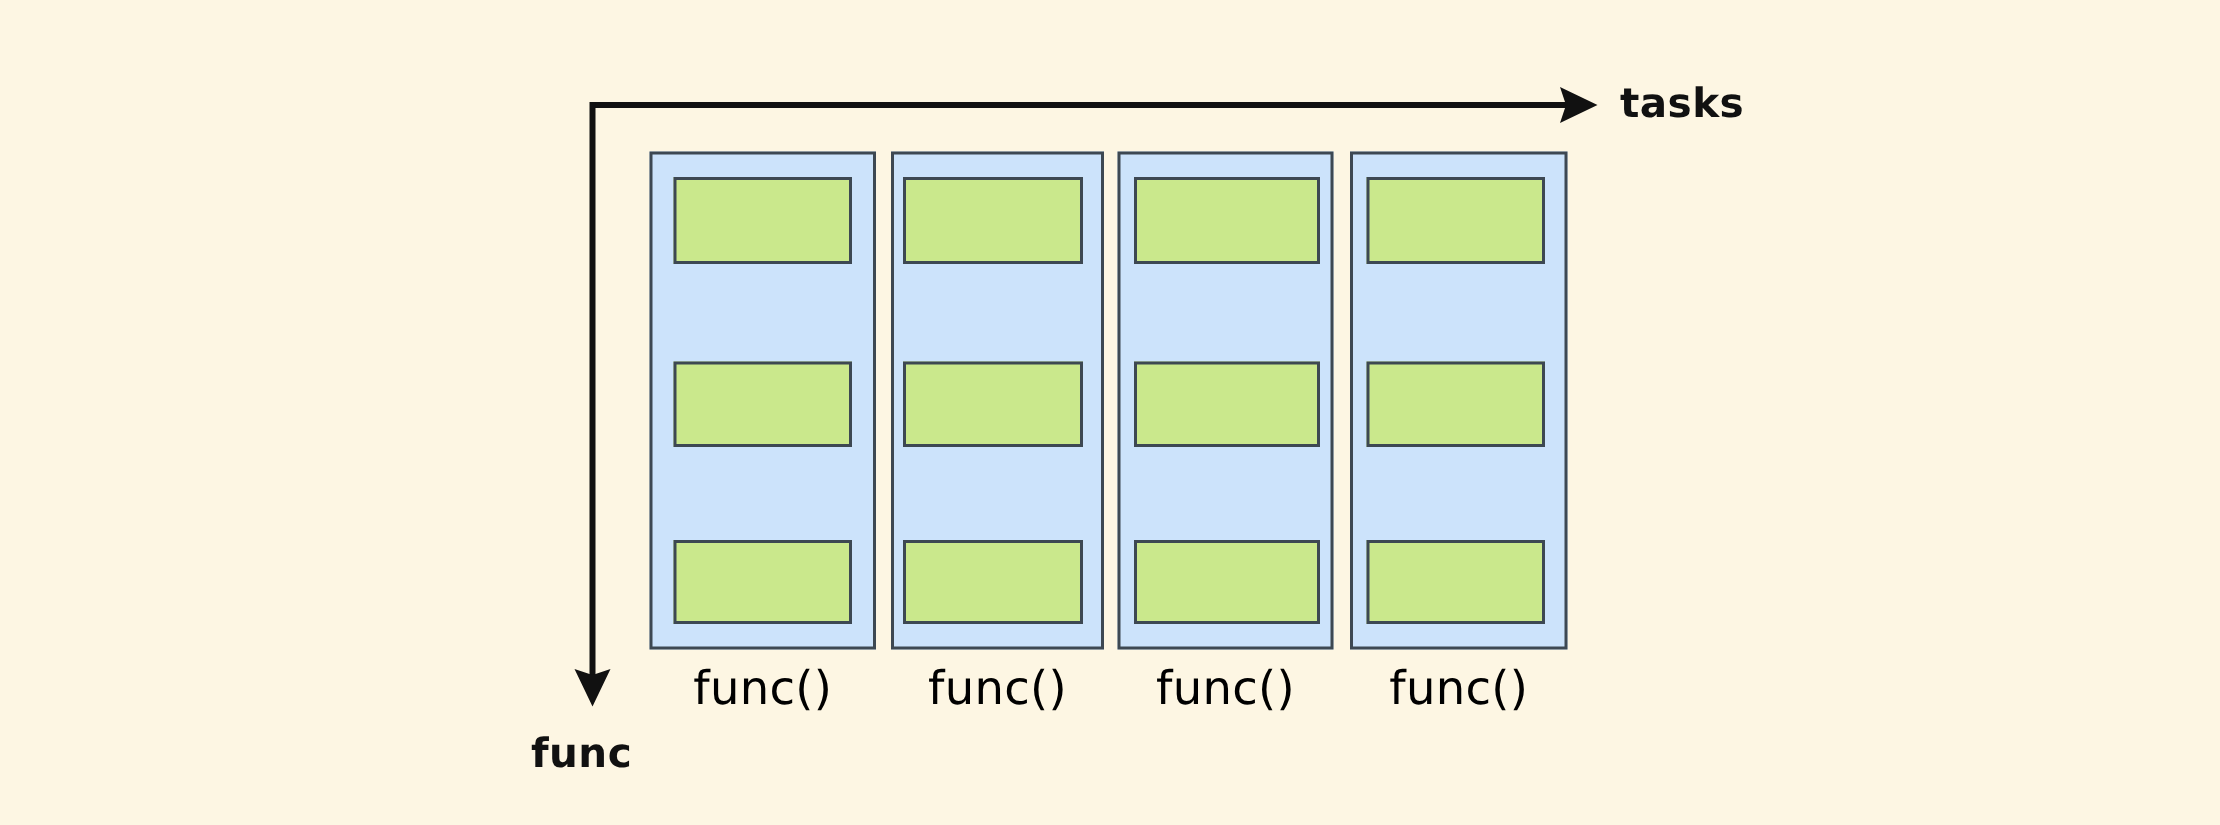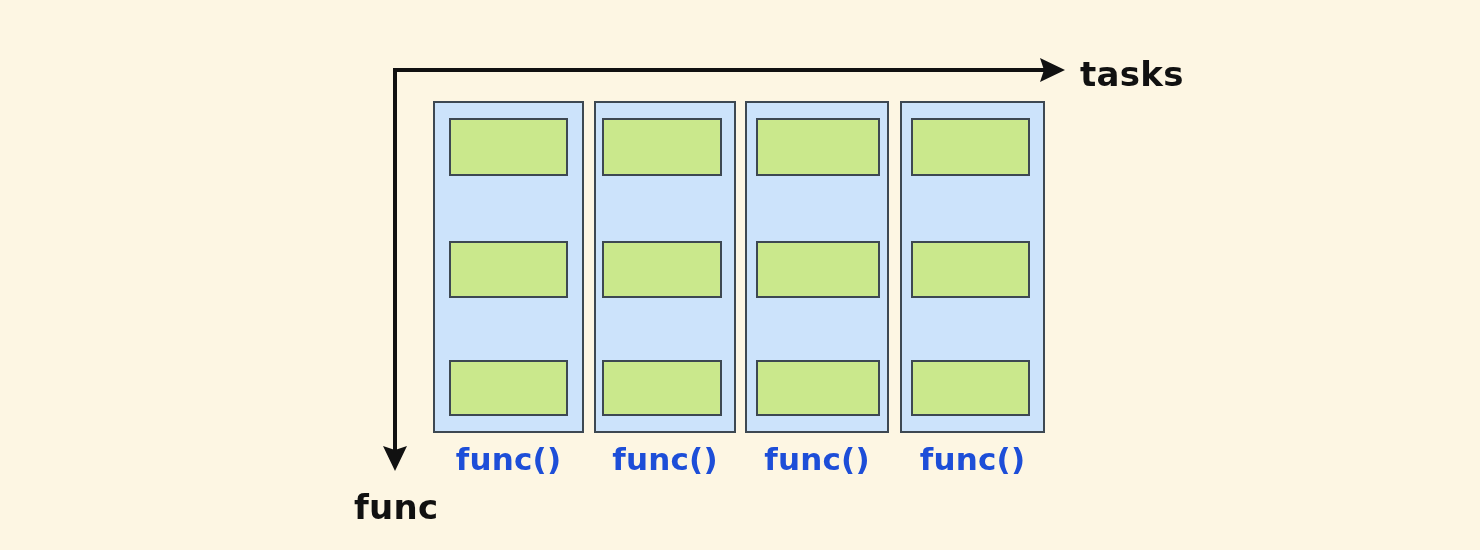--- a/index.html
+++ b/index.html
@@ -69,38 +69,38 @@
   
   #func-labels {
     position: absolute;
     left: 433px;
     top: 437px;
     height: 50px;
     display: flex;
     align-items: flex-start;
   }
   .func-label {
-    color: #1d4ed8;
+    color: #000000;
     font-size: 31px;
-    font-weight: 700;
+    font-weight: 400;
     line-height: 44px;
     letter-spacing: 0.2px;
     text-align: center;
     white-space: nowrap;
   }
   .func-label.fl-0 { width: 151px; margin-right: 10px; }
   .func-label.fl-1 { width: 142px; margin-right: 9px; }
   .func-label.fl-2 { width: 144px; margin-right: 11px; }
   .func-label.fl-3 { width: 145px; margin-right: 0; }
 
   
   .axis-label {
     position: absolute;
     color: #111111;
-    font-size: 34px;
+    font-size: 27px;
     font-weight: 700;
     white-space: nowrap;
     letter-spacing: 0.3px;
   }
   #tasks-axis-label {
     left: 1080px;
     top: 54px;
   }
   #steps-axis-label {
     left: 354px;

